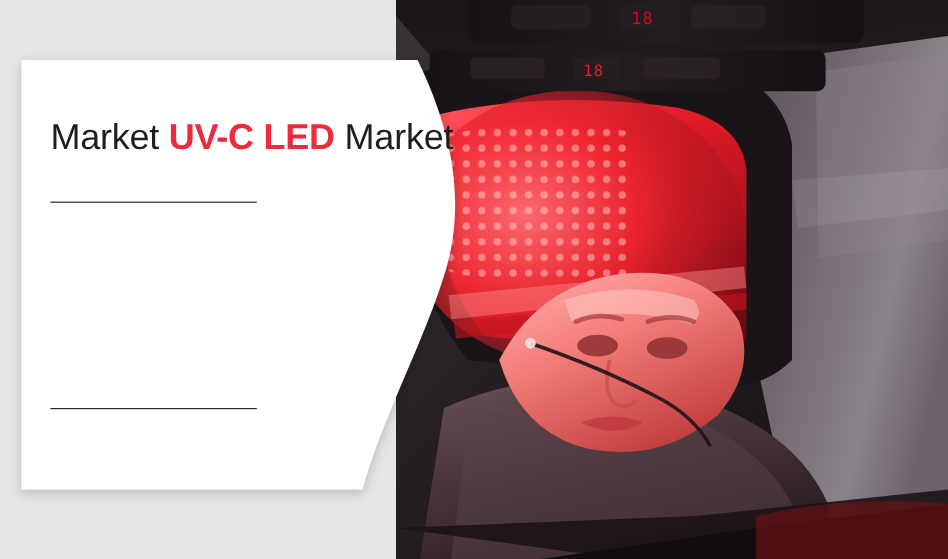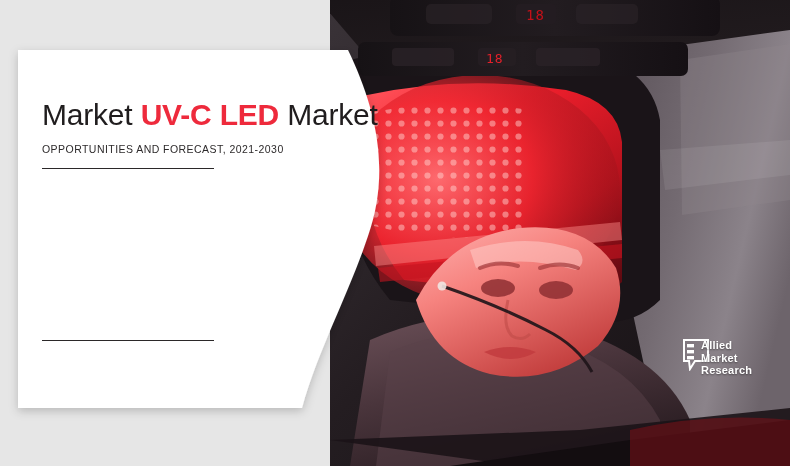--- a/index.html
+++ b/index.html
@@ -305,37 +305,23 @@
              C 330,246 300,300 284,358
              L 0,358 Z" fill="#ffffff" filter="url(#cardShadow)"></path>
   </svg>
 
   <div class="content">
 
     <div class="title">
       <span>Market </span><span class="accent">UV-C LED</span><span> Market</span>
     </div>
 
-    <div class="subtitle">OPPORTUNITIES AND FORECAST, 2021-2030</div>
 
     <div class="rule-top"></div>
 
 
     <div class="rule-mid"></div>
 
 
   </div>
 
-  <div class="logo">
-    <svg class="logo-mark" viewBox="0 0 26 32">
-      <path d="M1,1 L25,1 L25,22 L12,22 L7,30 L6,22 L1,22 Z" fill="none" stroke="#ffffff" stroke-width="2"></path>
-      <rect x="4" y="5" width="7" height="3.4" fill="#ffffff"></rect>
-      <rect x="4" y="11" width="7" height="3.4" fill="#ffffff"></rect>
-      <rect x="4" y="17" width="7" height="3.4" fill="#ffffff"></rect>
-    </svg>
-    <div class="logo-text">
-      <div>Allied</div>
-      <div>Market</div>
-      <div>Research</div>
-    </div>
-  </div>
 
 </div>
 
 </body></html>

